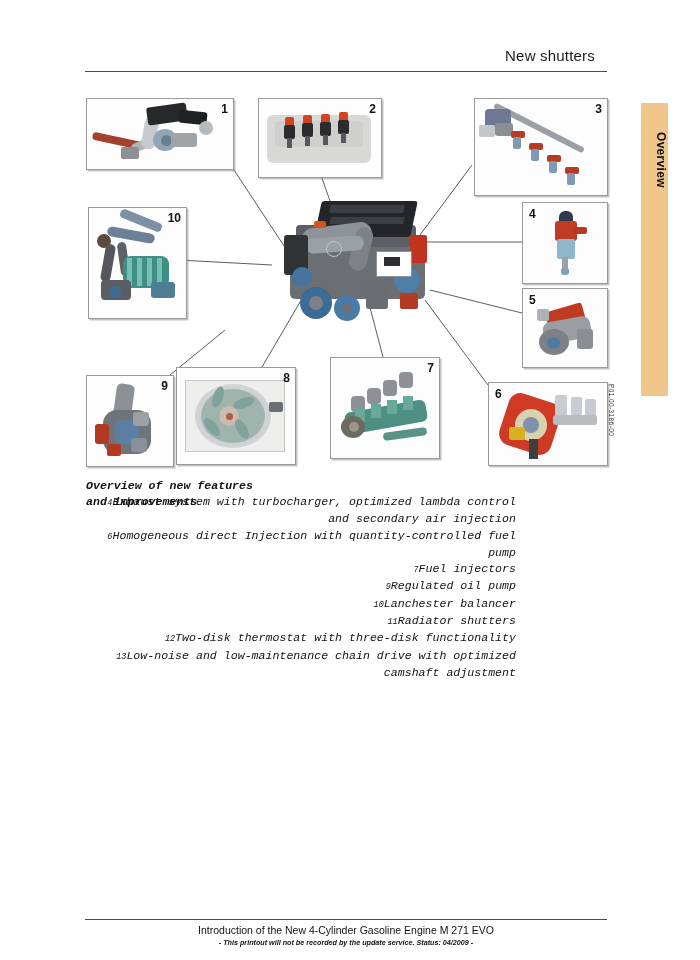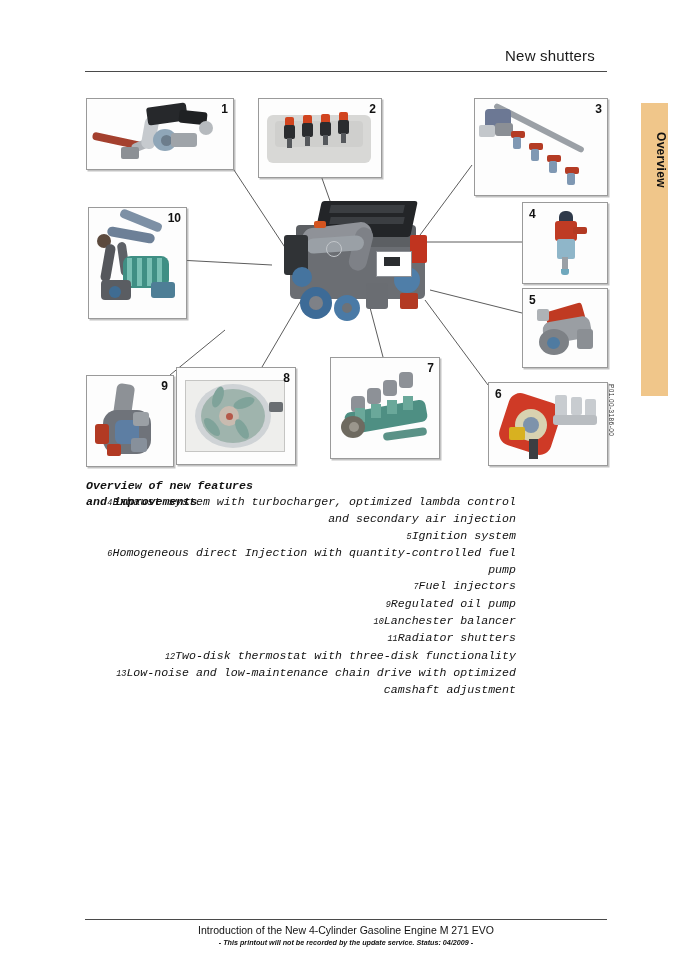--- a/index.html
+++ b/index.html
@@ -333,21 +333,20 @@
 
   <div class="img-code">P01.00-3186-00</div>
 
   <div class="caption-block">
     <div class="cap-head">
       <span>Overview of new features</span><br>
       <span>and improvements</span>
     </div>
     <div class="cap-list">
       <span class="li"><span class="n">4</span><span>Exhaust system with turbocharger, optimized lambda control and secondary air injection</span></span>
-      <span class="li"><span class="n">5</span><span>Ignition system</span></span>
       <span class="li"><span class="n">6</span><span>Homogeneous direct Injection with quantity-controlled fuel pump</span></span>
       <span class="li"><span class="n">7</span><span>Fuel injectors</span></span>
       <span class="li"><span class="n">9</span><span>Regulated oil pump</span></span>
       <span class="li"><span class="n w2">10</span><span>Lanchester balancer</span></span>
       <span class="li"><span class="n w2">11</span><span>Radiator shutters</span></span>
       <span class="li"><span class="n w2">12</span><span>Two-disk thermostat with three-disk functionality</span></span>
       <span class="li"><span class="n w2">13</span><span>Low-noise and low-maintenance chain drive with optimized camshaft adjustment</span></span>
     </div>
   </div>
 

